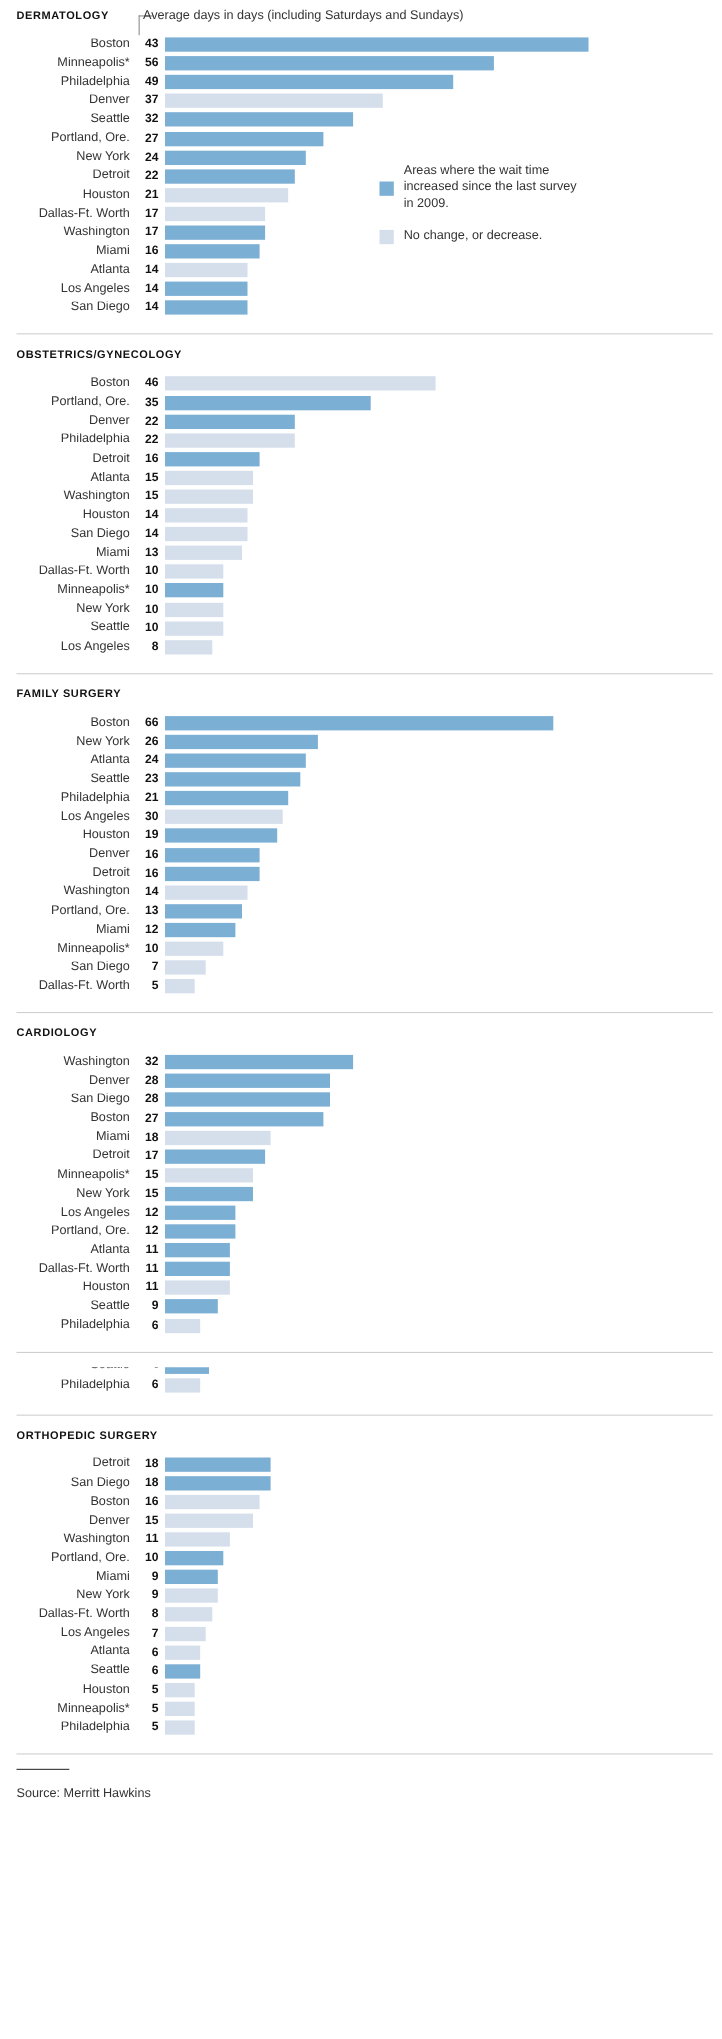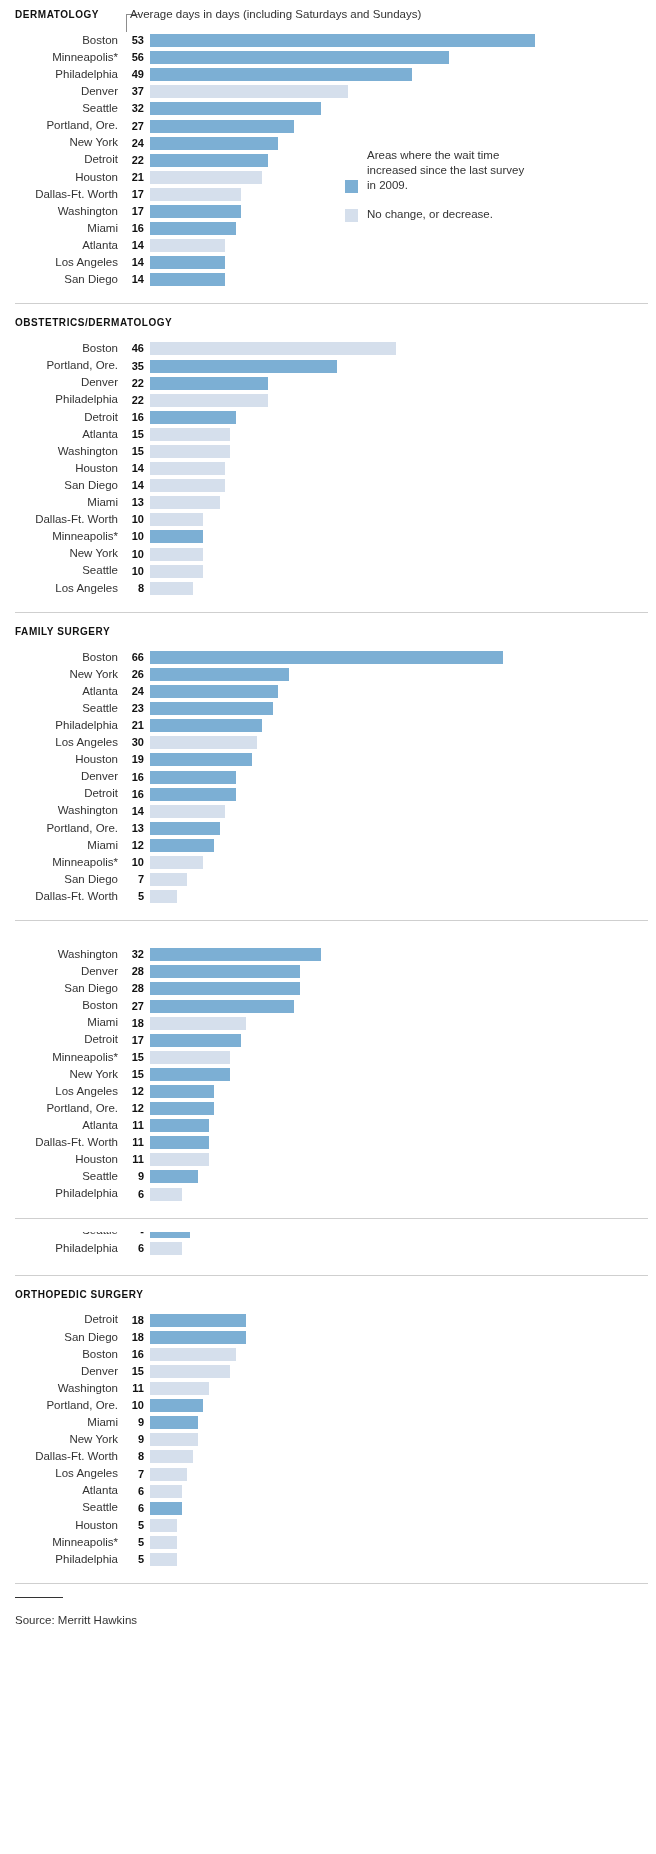--- a/index.html
+++ b/index.html
@@ -91,21 +91,21 @@
 
   
   .legend{
     position:absolute;
     left:345px;
     top:148px;
     width:190px;
   }
   .legend-item{
     display:flex;
-    align-items:flex-end;
+    align-items:center;
     margin-bottom:14px;
   }
   .legend-sw{
     width:13px;height:13px;flex:0 0 13px;margin-right:9px;margin-top:1px;
     background:#7CAFD4;
   }
   .legend-sw.nochange{background:#D5DFEC;}
   .legend-text{
     font-size:11.5px;
     line-height:15px;
@@ -160,21 +160,21 @@
   </div>
 
   <div class="spacer-top"></div>
   <div id="panels">
       <div class="section">
         <div class="sec-title">DERMATOLOGY</div>
         <div class="spacer-after-title"></div>
         <div class="rows">
           <div class="row">
             <div class="city">Boston</div>
-            <div class="val">53</div>
+            <div class="val">43</div>
             <div class="barwrap">
               <div class="bar" style="width: 385px;"></div>
             </div>
           </div>
           <div class="row">
             <div class="city">Minneapolis*</div>
             <div class="val">56</div>
             <div class="barwrap">
               <div class="bar" style="width: 299.444px;"></div>
             </div>
@@ -269,21 +269,21 @@
             <div class="barwrap">
               <div class="bar" style="width: 74.8611px;"></div>
             </div>
           </div>
         </div>
         <div class="spacer-before-div"></div>
         <div class="divider"></div>
         <div class="spacer-sec"></div>
       </div>
       <div class="section">
-        <div class="sec-title">OBSTETRICS/DERMATOLOGY</div>
+        <div class="sec-title">OBSTETRICS/GYNECOLOGY</div>
         <div class="spacer-after-title"></div>
         <div class="rows">
           <div class="row">
             <div class="city">Boston</div>
             <div class="val">46</div>
             <div class="barwrap">
               <div class="bar nochange" style="width: 245.972px;"></div>
             </div>
           </div>
           <div class="row">
@@ -497,20 +497,21 @@
             <div class="barwrap">
               <div class="bar nochange" style="width: 26.7361px;"></div>
             </div>
           </div>
         </div>
         <div class="spacer-before-div"></div>
         <div class="divider"></div>
         <div class="spacer-sec"></div>
       </div>
       <div class="section">
+        <div class="sec-title">CARDIOLOGY</div>
         <div class="spacer-after-title"></div>
         <div class="rows">
           <div class="row">
             <div class="city">Washington</div>
             <div class="val">32</div>
             <div class="barwrap">
               <div class="bar" style="width: 171.111px;"></div>
             </div>
           </div>
           <div class="row">

